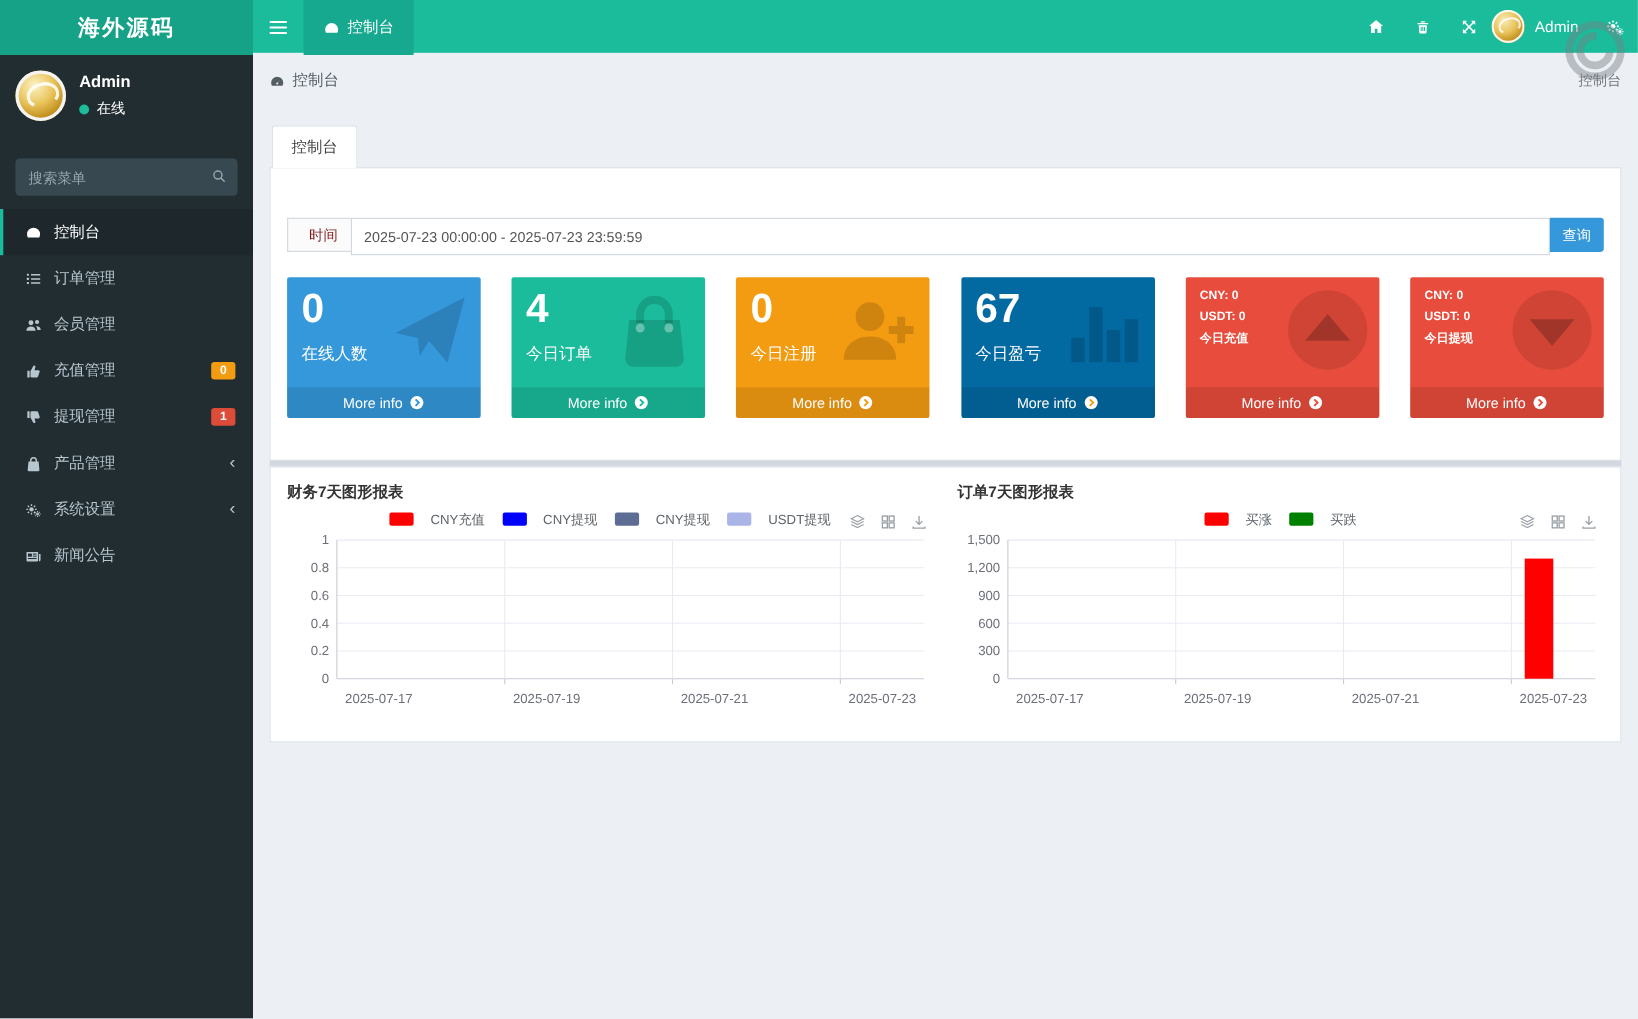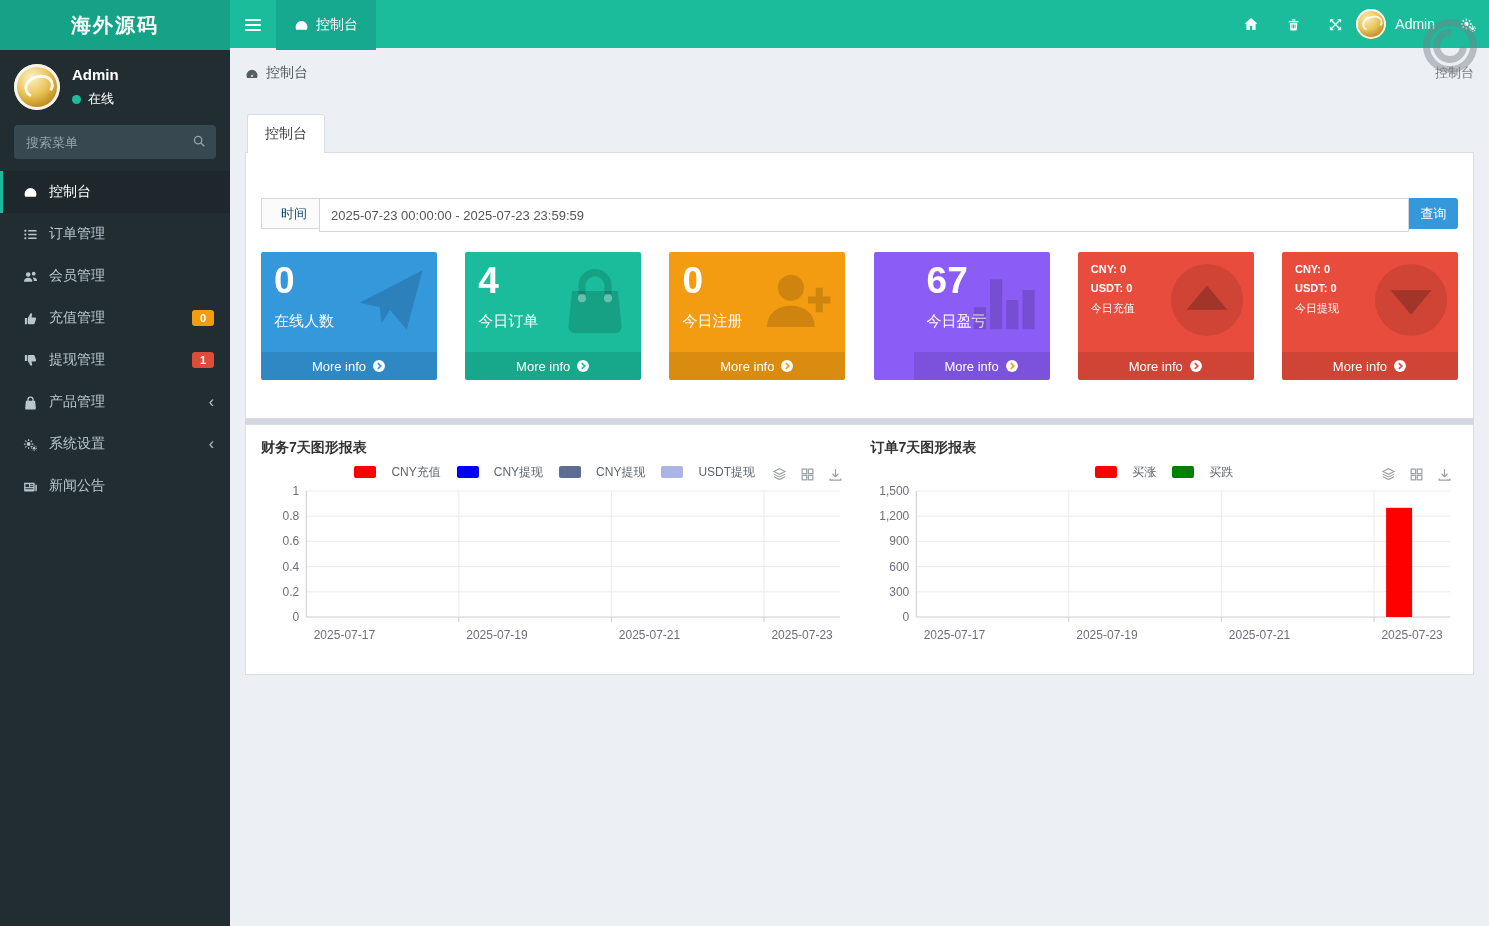--- a/index.html
+++ b/index.html
@@ -28,21 +28,21 @@
   
   aside { position:absolute; top:50px; left:0; bottom:0; width:230px; background:#222d32; z-index:9; }
   .user-panel { display:flex; align-items:center; padding:14px 12px 12px 14px; gap:12px; }
   .user-avatar { width:46px; height:46px; border-radius:50%; position:relative; flex:none;
                  background:radial-gradient(circle at 38% 30%, #fdf3c6, #e9c45c 40%, #bd8a16 72%, #8f630b);
                  box-shadow:0 0 0 3px #f4f4f4 inset; }
   .user-avatar::after { content:""; position:absolute; left:22%; top:24%; width:52%; height:36%; border:3px solid rgba(255,255,255,.85); border-bottom-color:transparent; border-radius:50%; transform:rotate(-15deg); }
   .user-meta .name { color:#fff; font-weight:bold; font-size:15px; }
   .user-status { display:flex; align-items:center; gap:7px; margin-top:7px; color:#fff; font-size:13px; }
   .dot { width:9px; height:9px; border-radius:50%; background:#1abc9c; }
-  .side-search { position:relative; margin:3px 14px 12px 14px; }
+  .side-search { position:relative; margin:22px 14px 12px 14px; }
   .side-search input { width:100%; height:34px; background:#374850; border:none; border-radius:4px; color:#fff; padding:0 34px 0 12px; font-size:13px; outline:none; }
   .side-search input::placeholder { color:#95a5ab; }
   .side-search .ic { position:absolute; right:10px; top:9px; color:#95a5ab; }
   .menu { list-style:none; margin-top:4px; }
   .menu li { height:42px; display:flex; align-items:center; padding-left:20px; color:#b8c7ce; font-size:14px; cursor:pointer; border-left:3px solid transparent; }
   .menu li .ic { color:#b8c7ce; margin-right:11px; }
   .menu li.active { background:#1e282c; color:#fff; border-left-color:#1abc9c; }
   .menu li.active .ic { color:#fff; }
   .badge { margin-left:auto; margin-right:16px; min-width:22px; text-align:center; padding:2px 6px; border-radius:3px; color:#fff; font-size:11px; font-weight:bold; }
   .chev { margin-left:auto; margin-right:16px; font-size:16px; line-height:1; color:#b8c7ce; }
@@ -53,31 +53,31 @@
   .crumb-left { display:flex; align-items:center; gap:7px; cursor:pointer; color:#545c64; }
   .crumb-right { margin-left:auto; color:#73797f; font-size:13px; }
 
   .tab-strip { height:39px; margin:19px 15px 0 15px; position:relative; }
   .tab { display:inline-flex; align-items:center; height:39px; padding:0 17px; background:#fff; border:1px solid #d9dee4; border-bottom:none; border-radius:3px 3px 0 0; font-size:14px; color:#444; margin-left:2px; position:relative; z-index:2; cursor:pointer; }
 
   .card { margin:0 15px; background:#fff; border:1px solid #d9dee4; }
   .card1 { padding:17px 15px 38px 15px; margin-top:-1px; }
   .banner { height:45px; background:#f39c12; border-left:4px solid #c77c11; border-radius:2px; color:#fff; font-weight:bold; display:flex; align-items:center; gap:20px; padding:0 15px; }
   .time-row { margin-top:28px; display:flex; height:31px; }
-  .addon { display:flex; align-items:center; gap:7px; padding:0 12px; background:#fbfbfb; border:1px solid #d2d6de; border-right:none; color:#0c4a6e; }
+  .addon { display:flex; align-items:center; gap:7px; padding:0 12px; background:#fbfbfb; border:1px solid #d2d6de; border-right:none; color:#7f1d1d; }
   .time-input { flex:1; border:1px solid #d2d6de; padding:16px 11px; font-size:13px; color:#555; font-family:inherit; outline:none; }
   .query-btn { width:49px; background:#3498db; color:#fff; border:none; font-size:13px; font-family:inherit; cursor:pointer; border-radius:0 3px 3px 0; }
 
   .boxes { margin-top:23px; display:flex; justify-content:space-between; }
   .ibox { width:176px; height:128px; border-radius:2px; color:#fff; display:flex; flex-direction:column; overflow:hidden; position:relative; }
   .ibox-body { flex:1; position:relative; padding:8px 13px; }
   .ibox-num { font-size:37px; font-weight:bold; line-height:1.15; }
   .ibox-label { font-size:15px; margin-top:9px; }
   .ibox-line { font-size:11px; font-weight:bold; line-height:1.75; }
-  .ibox-line.plain { font-weight:normal; }
+  .ibox-line.plain { font-weight:bold; }
   .ibox-icon { position:absolute; right:10px; top:12px; color:rgba(0,0,0,0.15); }
   .ibox-foot { height:28px; background:rgba(0,0,0,0.1); display:flex; align-items:center; justify-content:center; gap:6px; font-size:13px; cursor:pointer; }
 
   .sep { height:5px; background:#d3d8e0; margin:0 15px; }
 
   .card2 { height:251px; padding:14px 15px 16px 15px; display:flex; gap:22px; }
   .chart-panel { flex:1; position:relative; min-width:0; }
   .chart-title { font-size:14px; font-weight:bold; color:#333; }
   .legend { display:flex; justify-content:center; gap:16px; margin-top:7px; height:16px; align-items:center; }
   .legend-item { display:flex; align-items:center; gap:15px; cursor:pointer; }
@@ -339,21 +339,21 @@
               </svg></span>
           </div>
           <div class="ibox-foot">
             <span>More info</span>
             <svg class="ic" width="14" height="14" viewBox="0 0 16 16">
               <circle cx="8" cy="8" r="6.8" fill="#fff"></circle>
               <path d="M6.6 4.6 10 8l-3.4 3.4" fill="none" stroke="#f39c12" stroke-width="2"></path>
             </svg>
           </div>
         </div>
-        <div class="ibox" style="background: #8b5cf6; padding-left: 40px;">
+        <div class="ibox" style="background: #0369a1;">
           <div class="ibox-body">
             <div class="ibox-num">67</div>
             <div class="ibox-label">今日盈亏</div>
             <span class="ibox-icon"><svg class="ic" width="72" height="72" viewBox="0 0 16 16">
                 <g fill="currentColor">
                   <rect x="1.3" y="9.6" width="2.7" height="4.9"></rect>
                   <rect x="4.9" y="3.4" width="2.7" height="11.1"></rect>
                   <rect x="8.5" y="8" width="2.7" height="6.5"></rect>
                   <rect x="12.1" y="5.8" width="2.7" height="8.7"></rect>
                 </g>

